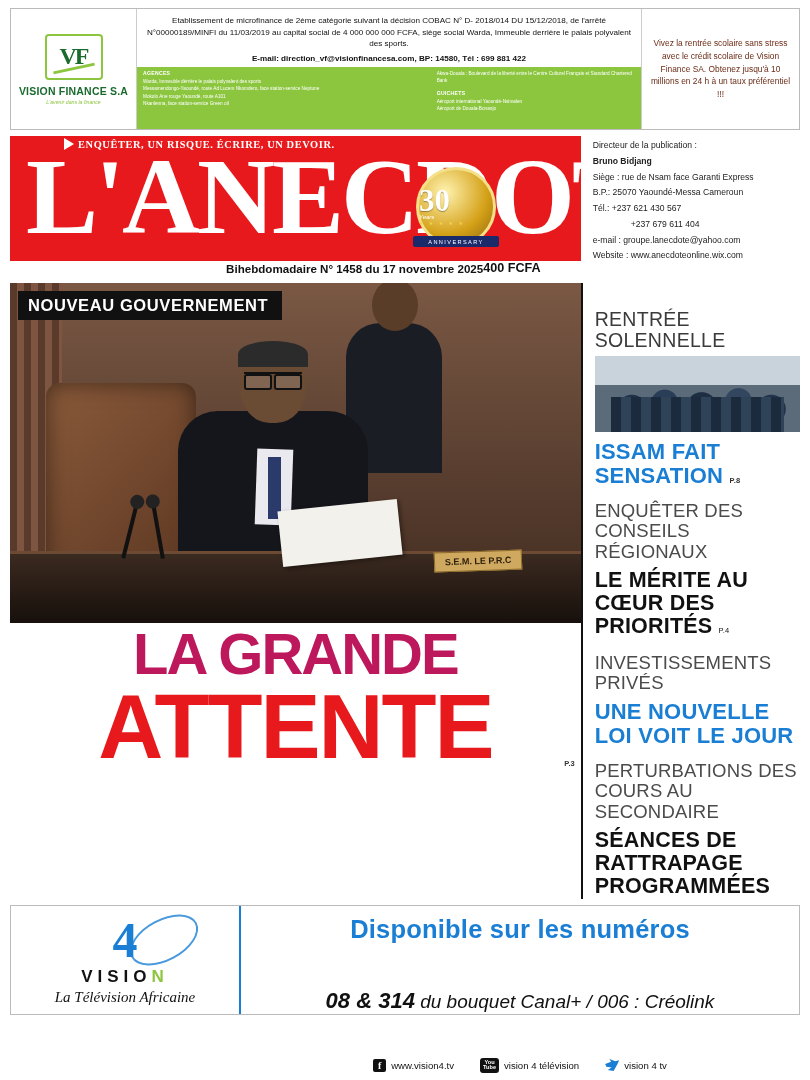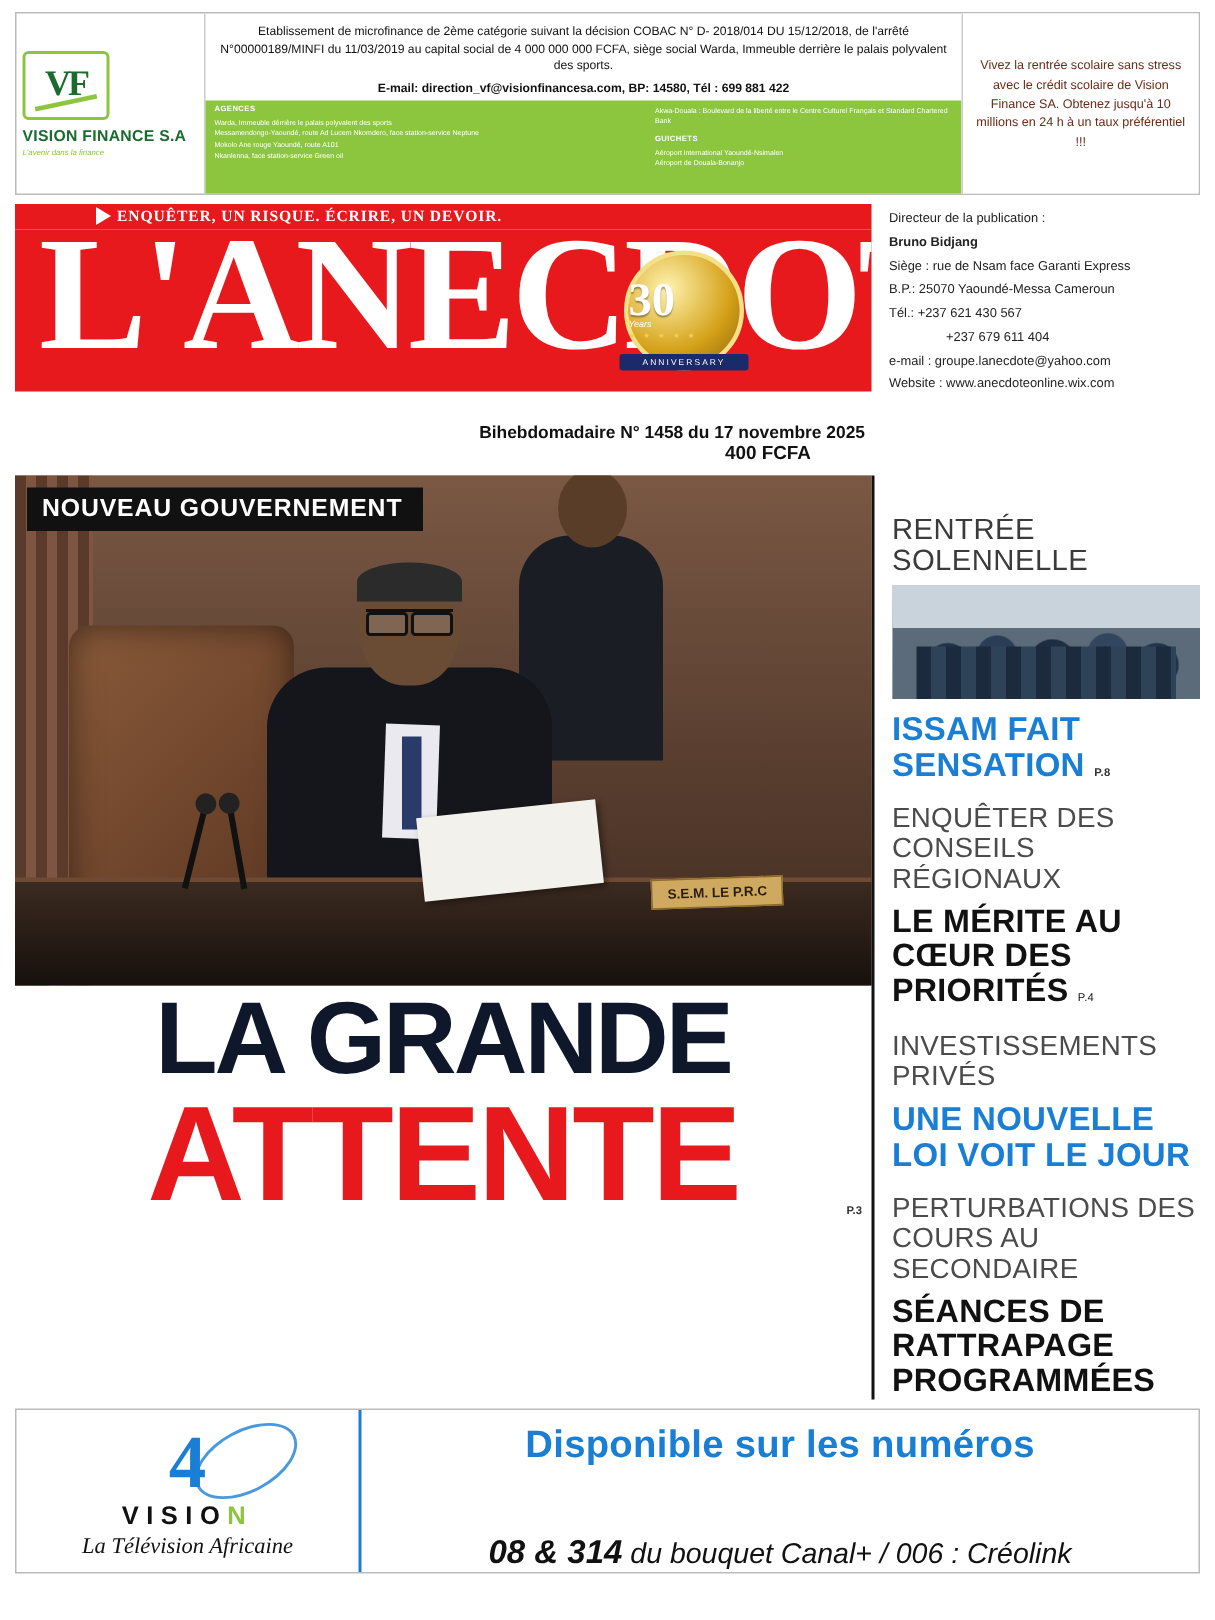--- a/index.html
+++ b/index.html
@@ -18,21 +18,21 @@
     border: 1px solid #bbb;
     height: 122px;
     display: flex;
     position: relative;
     background: #fff;
   }
   .topad-logo {
     width: 126px;
     border-right: 1px solid #ccc;
     display: flex; flex-direction: column;
-    justify-content: center;
+    align-items: center; justify-content: center;
     padding: 4px;
   }
   .vf-mark {
     width: 58px; height: 46px;
     border: 2px solid #8cc63f;
     border-radius: 4px;
     display: flex; align-items: center; justify-content: center;
     position: relative;
     background: #fff;
   }
@@ -155,22 +155,21 @@
     background: #1b2a6b;
     color: #fff;
     font-size: 5.6px; letter-spacing: 1.4px;
     text-align: center;
     padding: 2.5px 0;
     border-radius: 2px;
   }
   .anniv .stars { font-size: 5px; color: #f5d14a; letter-spacing: 2px; }
   .issue-row {
     display: flex; justify-content: flex-end; align-items: flex-end;
-    padding: 21px 4px 6px 2px;
-    flex-direction: column;
+    padding: 0 4px 6px 2px;
   }
   .issue-txt { font-size: 11.6px; font-weight: bold; color: #111; }
   .issue-price { font-size: 12.6px; font-weight: bold; color: #111; padding-right: 36px; }
 
   .mast-right {
     width: 222px; padding-left: 12px;
     font-size: 8.6px; line-height: 1.72; color: #222;
     padding-top: 2px;
   }
   .mast-right .dirline { margin-bottom: 1px; }
@@ -283,24 +282,24 @@
     position: absolute; left: 0; bottom: 0; width: 34px; height: 64px;
     background: linear-gradient(90deg,#2a6b3a 33%,#c11 33% 66%,#d4b000 66%);
     opacity: .85;
   }
 
   
   .headline-wrap { padding-top: 4px; position: relative; }
   .h-grande {
     font-family: "Liberation Sans", sans-serif;
     font-weight: bold;
-    font-size: 68px;
+    font-size: 58px;
     line-height: .94;
     letter-spacing: -2px;
-    color: #0f172a;
+    color: #be185d;
     text-align: center;
   }
   .h-attente {
     font-family: "Liberation Sans", sans-serif;
     font-weight: bold;
     font-size: 90px;
     line-height: .96;
     letter-spacing: -2px;
     color: #e8191c;
     text-align: center;

